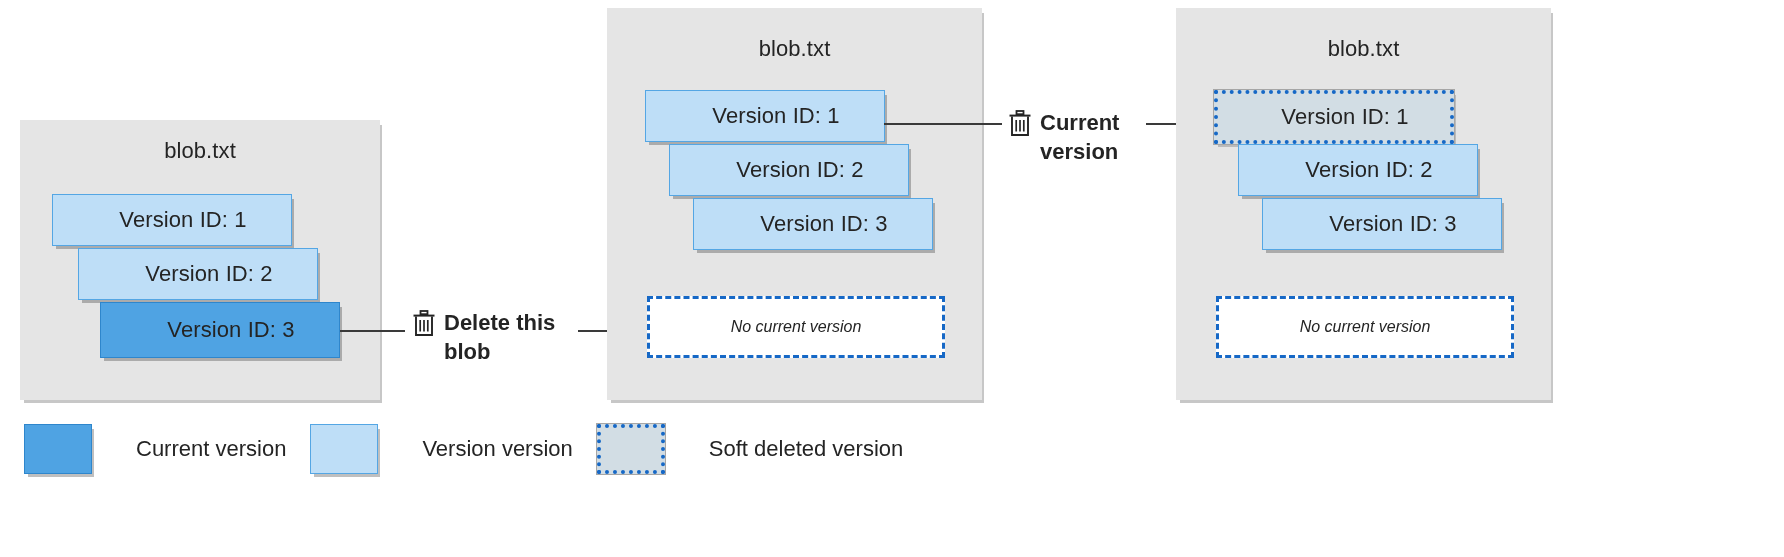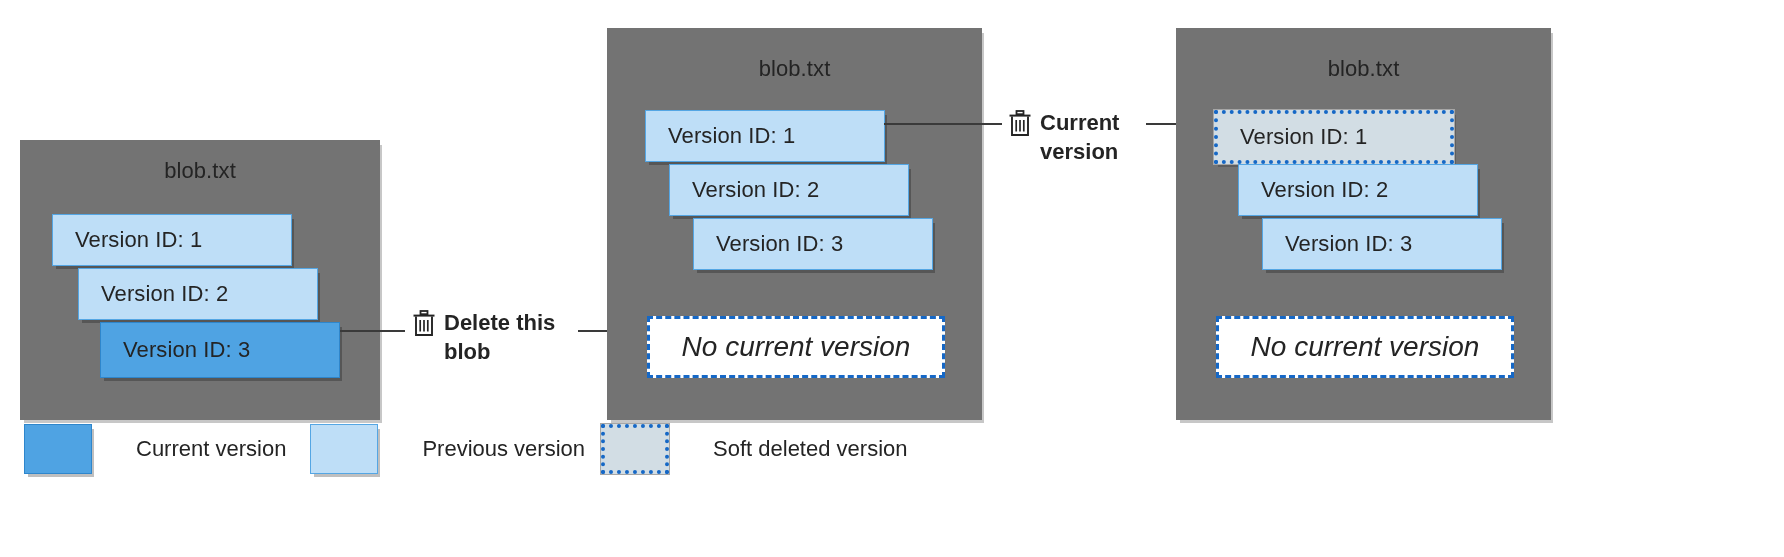--- a/index.html
+++ b/index.html
@@ -12,41 +12,40 @@
     height: 557px;
     font-family: "Liberation Sans", sans-serif;
     color: #242424;
     position: relative;
     overflow: hidden;
   }
 
   
   .panel {
     position: absolute;
-    background: #737373;
+    background: #e5e5e5;
     box-shadow: 3px 4px 0 -1px rgba(0,0,0,0.22);
-    margin-top: 20px;
   }
   .panel-title {
     position: absolute;
     left: 0;
     right: 0;
     text-align: center;
     font-size: 22px;
     color: #242424;
     letter-spacing: .1px;
   }
 
   
   .chip {
     position: absolute;
     box-sizing: border-box;
     display: flex;
     align-items: center;
-    justify-content: flex-start;
+    justify-content: center;
     font-size: 22px;
     color: #242424;
     letter-spacing: .1px;
     padding-left: 22px;
   }
   .chip.previous {
     background: #BEDEF7;
     border: 1px solid #54A6E4;
     box-shadow: 3px 4px 0 -1px rgba(0,0,0,0.25);
   }
@@ -64,21 +63,21 @@
 
   
   .nocurrent {
     position: absolute;
     box-sizing: border-box;
     background: #FFFFFF;
     border: 3px dashed #1668C6;
     display: flex;
     align-items: center;
     justify-content: center;
-    font-size: 28px;
+    font-size: 16px;
     font-style: italic;
     color: #242424;
   }
 
   
   .connector {
     position: absolute;
     height: 2px;
     background: #3A3A3A;
   }
@@ -239,19 +238,19 @@
   </div>
 </div>
 
 <div class="legend">
   <div class="legend-item">
     <div class="legend-swatch current"></div>
     <div class="legend-label">Current version</div>
   </div>
   <div class="legend-item" style="margin-left:24px;">
     <div class="legend-swatch previous"></div>
-    <div class="legend-label">Previous version</div>
-  </div>
-  <div class="legend-item" style="margin-left:16px;">
+    <div class="legend-label">Version version</div>
+  </div>
+  <div class="legend-item" style="margin-left:24px;">
     <div class="legend-swatch softdeleted"></div>
     <div class="legend-label">Soft deleted version</div>
   </div>
 </div>
 
 </body></html>

